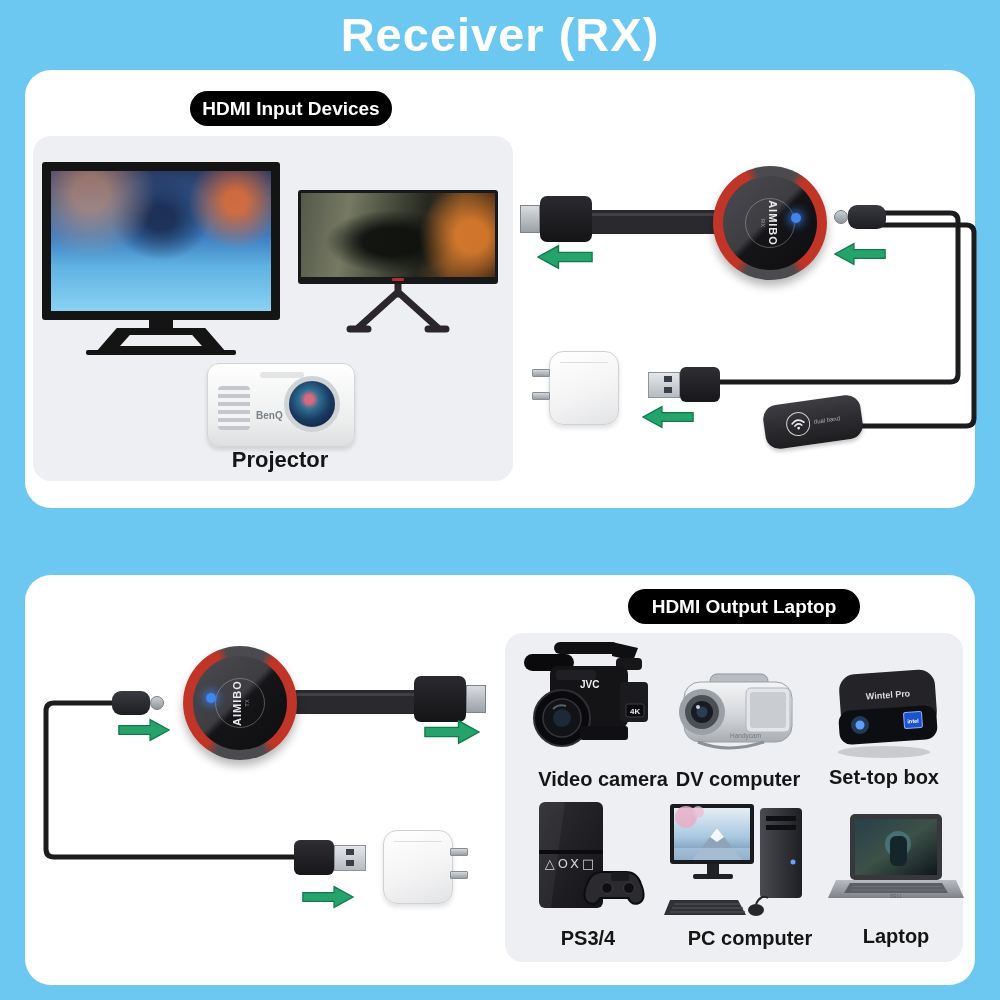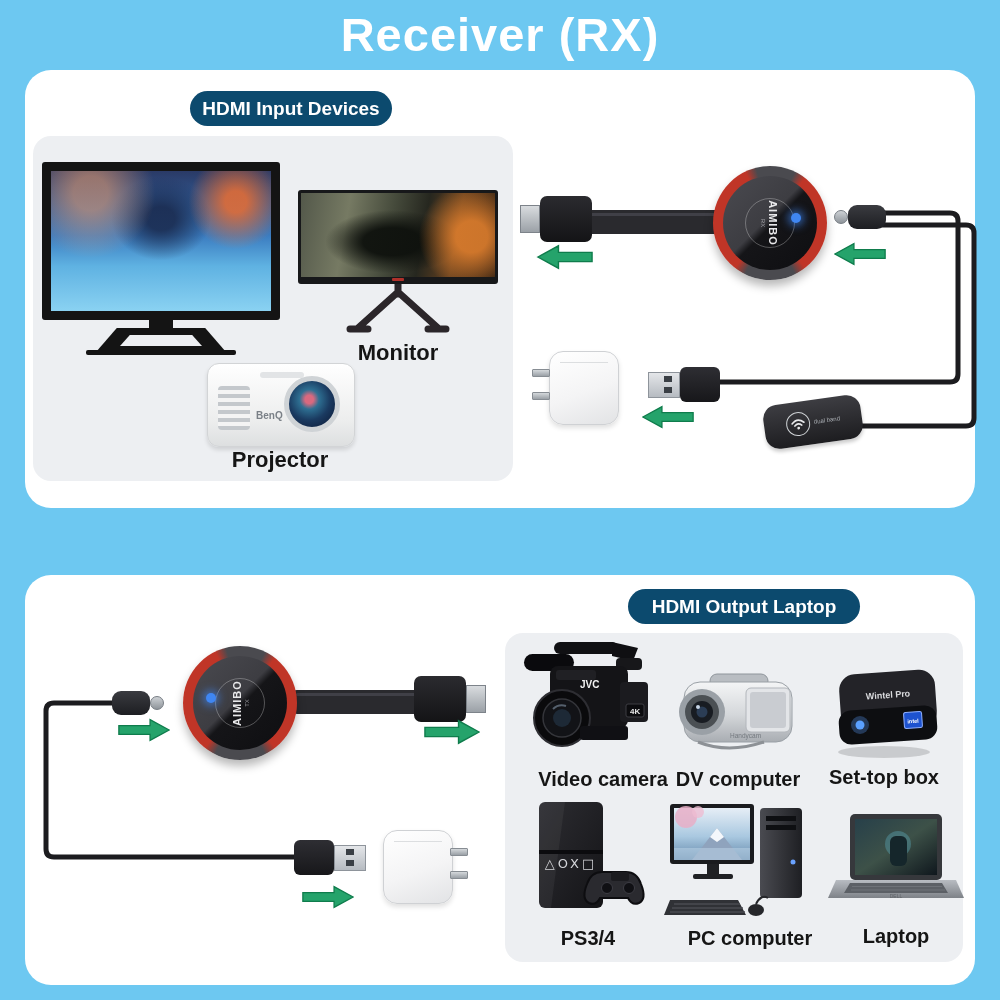--- a/index.html
+++ b/index.html
@@ -10,21 +10,21 @@
   .sec-title{position:absolute;left:0;width:1000px;text-align:center;color:#ffffff;
              font-weight:bold;font-size:47px;letter-spacing:1px;}
   .t-rx{top:0;height:70px;line-height:70px;}
   .t-tx{top:505;top:505px;height:68px;line-height:66px;}
   .card{position:absolute;left:25px;width:950px;background:#ffffff;border-radius:26px;}
   .c-rx{top:70px;height:438px;}
   .c-tx{top:575px;height:410px;}
   .panel{position:absolute;background:#edeff2;border-radius:18px;}
   .p-rx{left:33px;top:136px;width:480px;height:345px;}
   .p-tx{left:505px;top:633px;width:458px;height:329px;}
-  .pill{position:absolute;background:#0c4a6e;border-radius:18px;color:#fff;font-weight:bold;
+  .pill{position:absolute;background:#000000;border-radius:18px;color:#fff;font-weight:bold;
         font-size:19px;text-align:center;height:35px;line-height:35px;}
   .pill-rx{left:190px;top:91px;width:202px;}
   .pill-tx{left:628px;top:589px;width:232px;}
   .label{position:absolute;text-align:center;color:#151515;font-weight:bold;font-size:22px;}
   .label-sm{font-size:20px;}
   
   .hdtv{left:42px;top:162px;width:238px;height:200px;}
   .tv-screen{position:absolute;left:0;top:0;width:238px;height:158px;border:9px solid #141414;
      border-radius:3px;box-sizing:border-box;
      background:
@@ -152,21 +152,20 @@
     <div class="tv-base"></div>
   </div>
 
   <div class="abs monitor">
     <div class="mon-screen"></div>
     <div class="mon-logo"></div>
     <svg width="200" height="56" style="position:absolute;left:0;top:94px;">
       <path d="M100 0 V10 M100 8 L60 44 M100 8 L140 44 M52 45 H70 M130 45 H148" stroke="#2b262a" stroke-width="7" stroke-linecap="round" fill="none"></path>
     </svg>
   </div>
-  <div class="label" style="left:298px;top:340px;width:200px;">Monitor</div>
 
   <div class="abs projector">
     <div class="prj-top"></div>
     <div class="prj-vents"></div>
     <div class="prj-lens"></div>
     <div class="prj-brand">BenQ</div>
   </div>
   <div class="label" style="left:207px;top:447px;width:146px;">Projector</div>
 
   <svg class="wires" width="1000" height="1000" viewBox="0 0 1000 1000">

